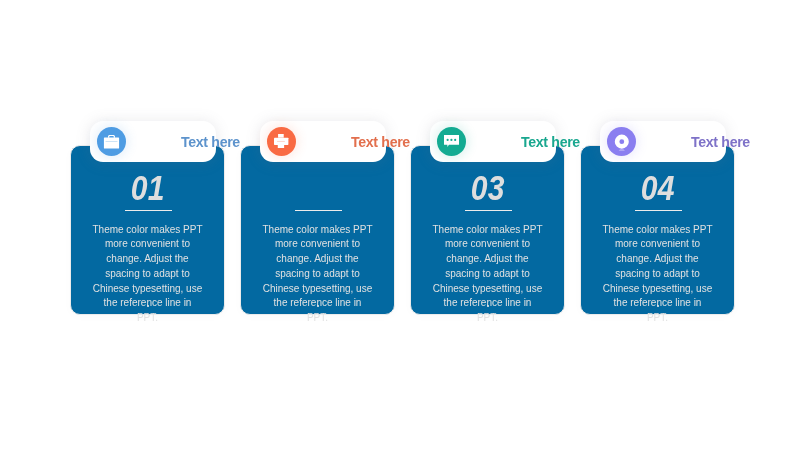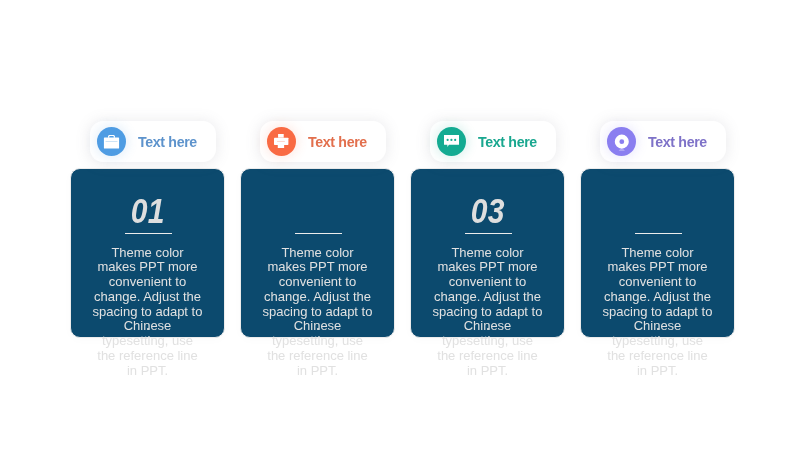--- a/index.html
+++ b/index.html
@@ -1,39 +1,39 @@
 <!DOCTYPE html>
 <html><head>
 <meta charset="utf-8">
 <style>
   html,body{margin:0;padding:0;}
   body{width:800px;height:450px;background:#ffffff;
        font-family:"Liberation Sans",sans-serif;overflow:hidden;}
   .slide{position:relative;width:800px;height:450px;background:#fff;}
 
   
-  .card{position:absolute;top:168px;width:155px;height:170px;
-        border:1px solid #ececec;border-radius:10px;background:#0c4a6e;box-sizing:border-box;
+  .card{position:absolute;top:145px;width:155px;height:170px;
+        border:1px solid #ececec;border-radius:10px;background:#0369a1;box-sizing:border-box;
         box-shadow:0 2px 10px rgba(0,0,0,0.02);}
 
   
   .badge{position:absolute;top:121px;height:41px;width:126px;background:#fff;
          border-radius:13px;box-sizing:border-box;display:flex;align-items:center;
-         box-shadow:0 1px 13px 2px rgba(118,118,130,0.13);}
+         box-shadow:0 1px 13px 2px rgba(118,118,130,0.13);gap:43px;}
   .circle{position:relative;width:29px;height:29px;border-radius:50%;flex:0 0 auto;
           display:flex;align-items:center;justify-content:center;margin-left:7px;}
   .btitle{font-size:14.2px;font-weight:bold;margin-left:12px;letter-spacing:-0.35px;
           white-space:nowrap;}
 
   
   .num{position:absolute;top:22px;left:0;width:153px;text-align:center;
        font-size:35px;font-weight:bold;font-style:italic;color:#dedede;letter-spacing:0.3px;}
   .num span{display:inline-block;transform:scaleX(0.86);transform-origin:center;}
   .rule{position:absolute;top:63.5px;left:53.5px;width:47px;height:1px;background:#ececec;}
-  .bodytext{position:absolute;top:76.5px;left:21px;width:111px;font-size:13px;
+  .bodytext{position:absolute;top:76.5px;left:21px;width:111px;font-size:10px;
             line-height:14.75px;color:#e1e1e1;text-align:center;}
   .dot{position:absolute;top:158.5px;left:75.5px;width:2.5px;height:2px;
        border-radius:50%;background:#ebebeb;}
 </style>
 </head>
 <body>
 
 <div class="slide" style="background: rgb(255, 255, 255);">
 
   <div class="card" style="left: 70px; border-color: rgb(236, 236, 236);">
@@ -82,20 +82,21 @@
         <path fill="#fff" d="M0 0h24v15.2H7.6L5.2 18.6v-3.4H0z"></path>
         <circle cx="5.6" cy="7.6" r="1.7" fill="#13ab92"></circle>
         <circle cx="11.4" cy="7.6" r="1.7" fill="#13ab92"></circle>
         <circle cx="17.2" cy="7.6" r="1.7" fill="#13ab92"></circle>
       </svg>
     </div>
     <div class="btitle" style="color: rgb(25, 167, 143);">Text here</div>
   </div>
 
   <div class="card" style="left: 580px; border-color: rgb(236, 236, 236);">
+    <div class="num" style="color: rgb(222, 222, 222);"><span>04</span></div>
     <div class="rule" style="background: rgb(236, 236, 236);"></div>
     <div class="dot"></div>
     <div class="bodytext" style="color: rgb(225, 225, 225);">Theme color makes PPT more convenient to change. Adjust the spacing to adapt to Chinese typesetting, use the reference line in PPT.</div>
   </div>
   <div class="badge" style="left:600px">
     <div class="circle" style="background: rgb(138, 126, 240); box-shadow: rgba(138, 126, 240, 0.16) 0px 0px 11px 2px;">
       <svg viewBox="0 0 24 27" width="15.6" height="17.6" style="position:absolute;left:6.7px;top:6.9px">
         <path fill="#fff" d="M12 0.9A10.8 10.8 0 1 0 12 22.5 10.8 10.8 0 0 0 12 0.9zm0 14.5a3.7 3.7 0 1 1 0-7.4 3.7 3.7 0 0 1 0 7.4z"></path>
         <path fill="#fff" fill-opacity="0.30" d="M6.9 26.4h10.2l-2.6-3.5H9.5z"></path>
       </svg>

